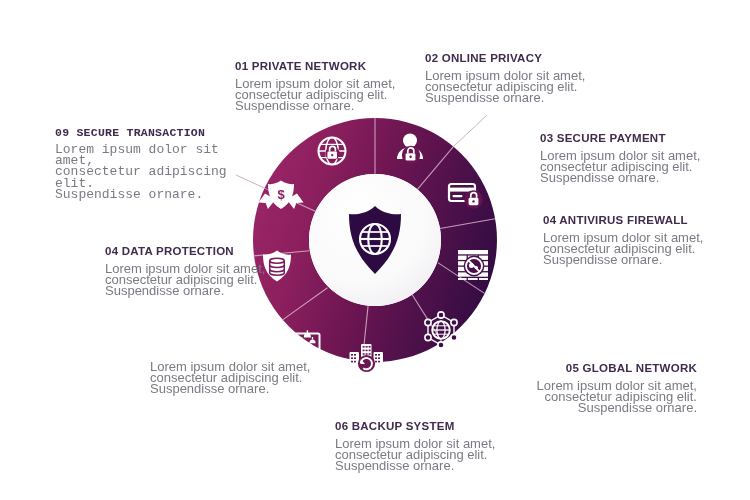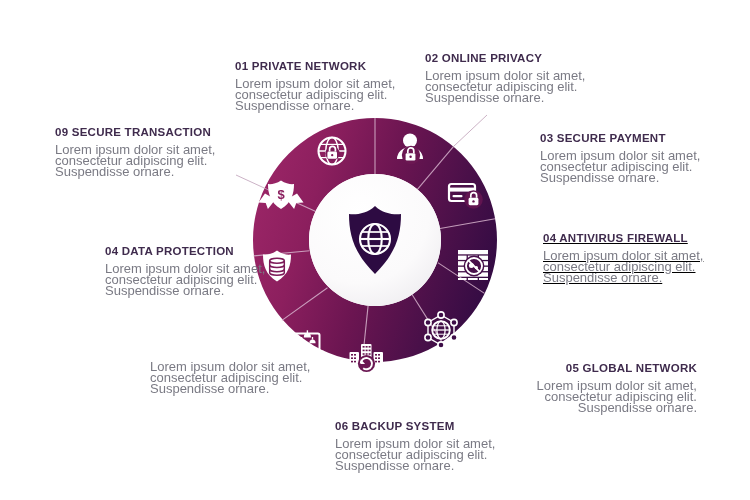--- a/index.html
+++ b/index.html
@@ -56,26 +56,26 @@
     margin: 0;
   }
   .label-desc span {
     display: block;
   }
 
   
   #lbl-1 { left: 235px; top: 60px;  }
   #lbl-2 { left: 425px; top: 52px;  }
   #lbl-3 { left: 540px; top: 132px; }
-  #lbl-4 { left: 543px; top: 232px; text-decoration: underline; }
+  #lbl-4 { left: 543px; top: 214px; }
   #lbl-5 { left: 497px; top: 362px; text-align: right; }
   #lbl-6 { left: 335px; top: 420px; }
   #lbl-7 { left: 150px; top: 361px; }
   #lbl-8 { left: 105px; top: 245px; }
-  #lbl-9 { left: 55px;  top: 126px; }
+  #lbl-9 { left: 55px;  top: 126px; font-family: Liberation Mono, monospace; }
 </style>
 </head>
 <body>
 
 <div id="infographic">
 
   <svg class="wheel-svg" viewBox="0 0 750 500">
     <defs>
       <linearGradient id="ringGrad" x1="0" y1="0.35" x2="1" y2="0.65">
         <stop offset="0%" stop-color="#9a2566"></stop>

